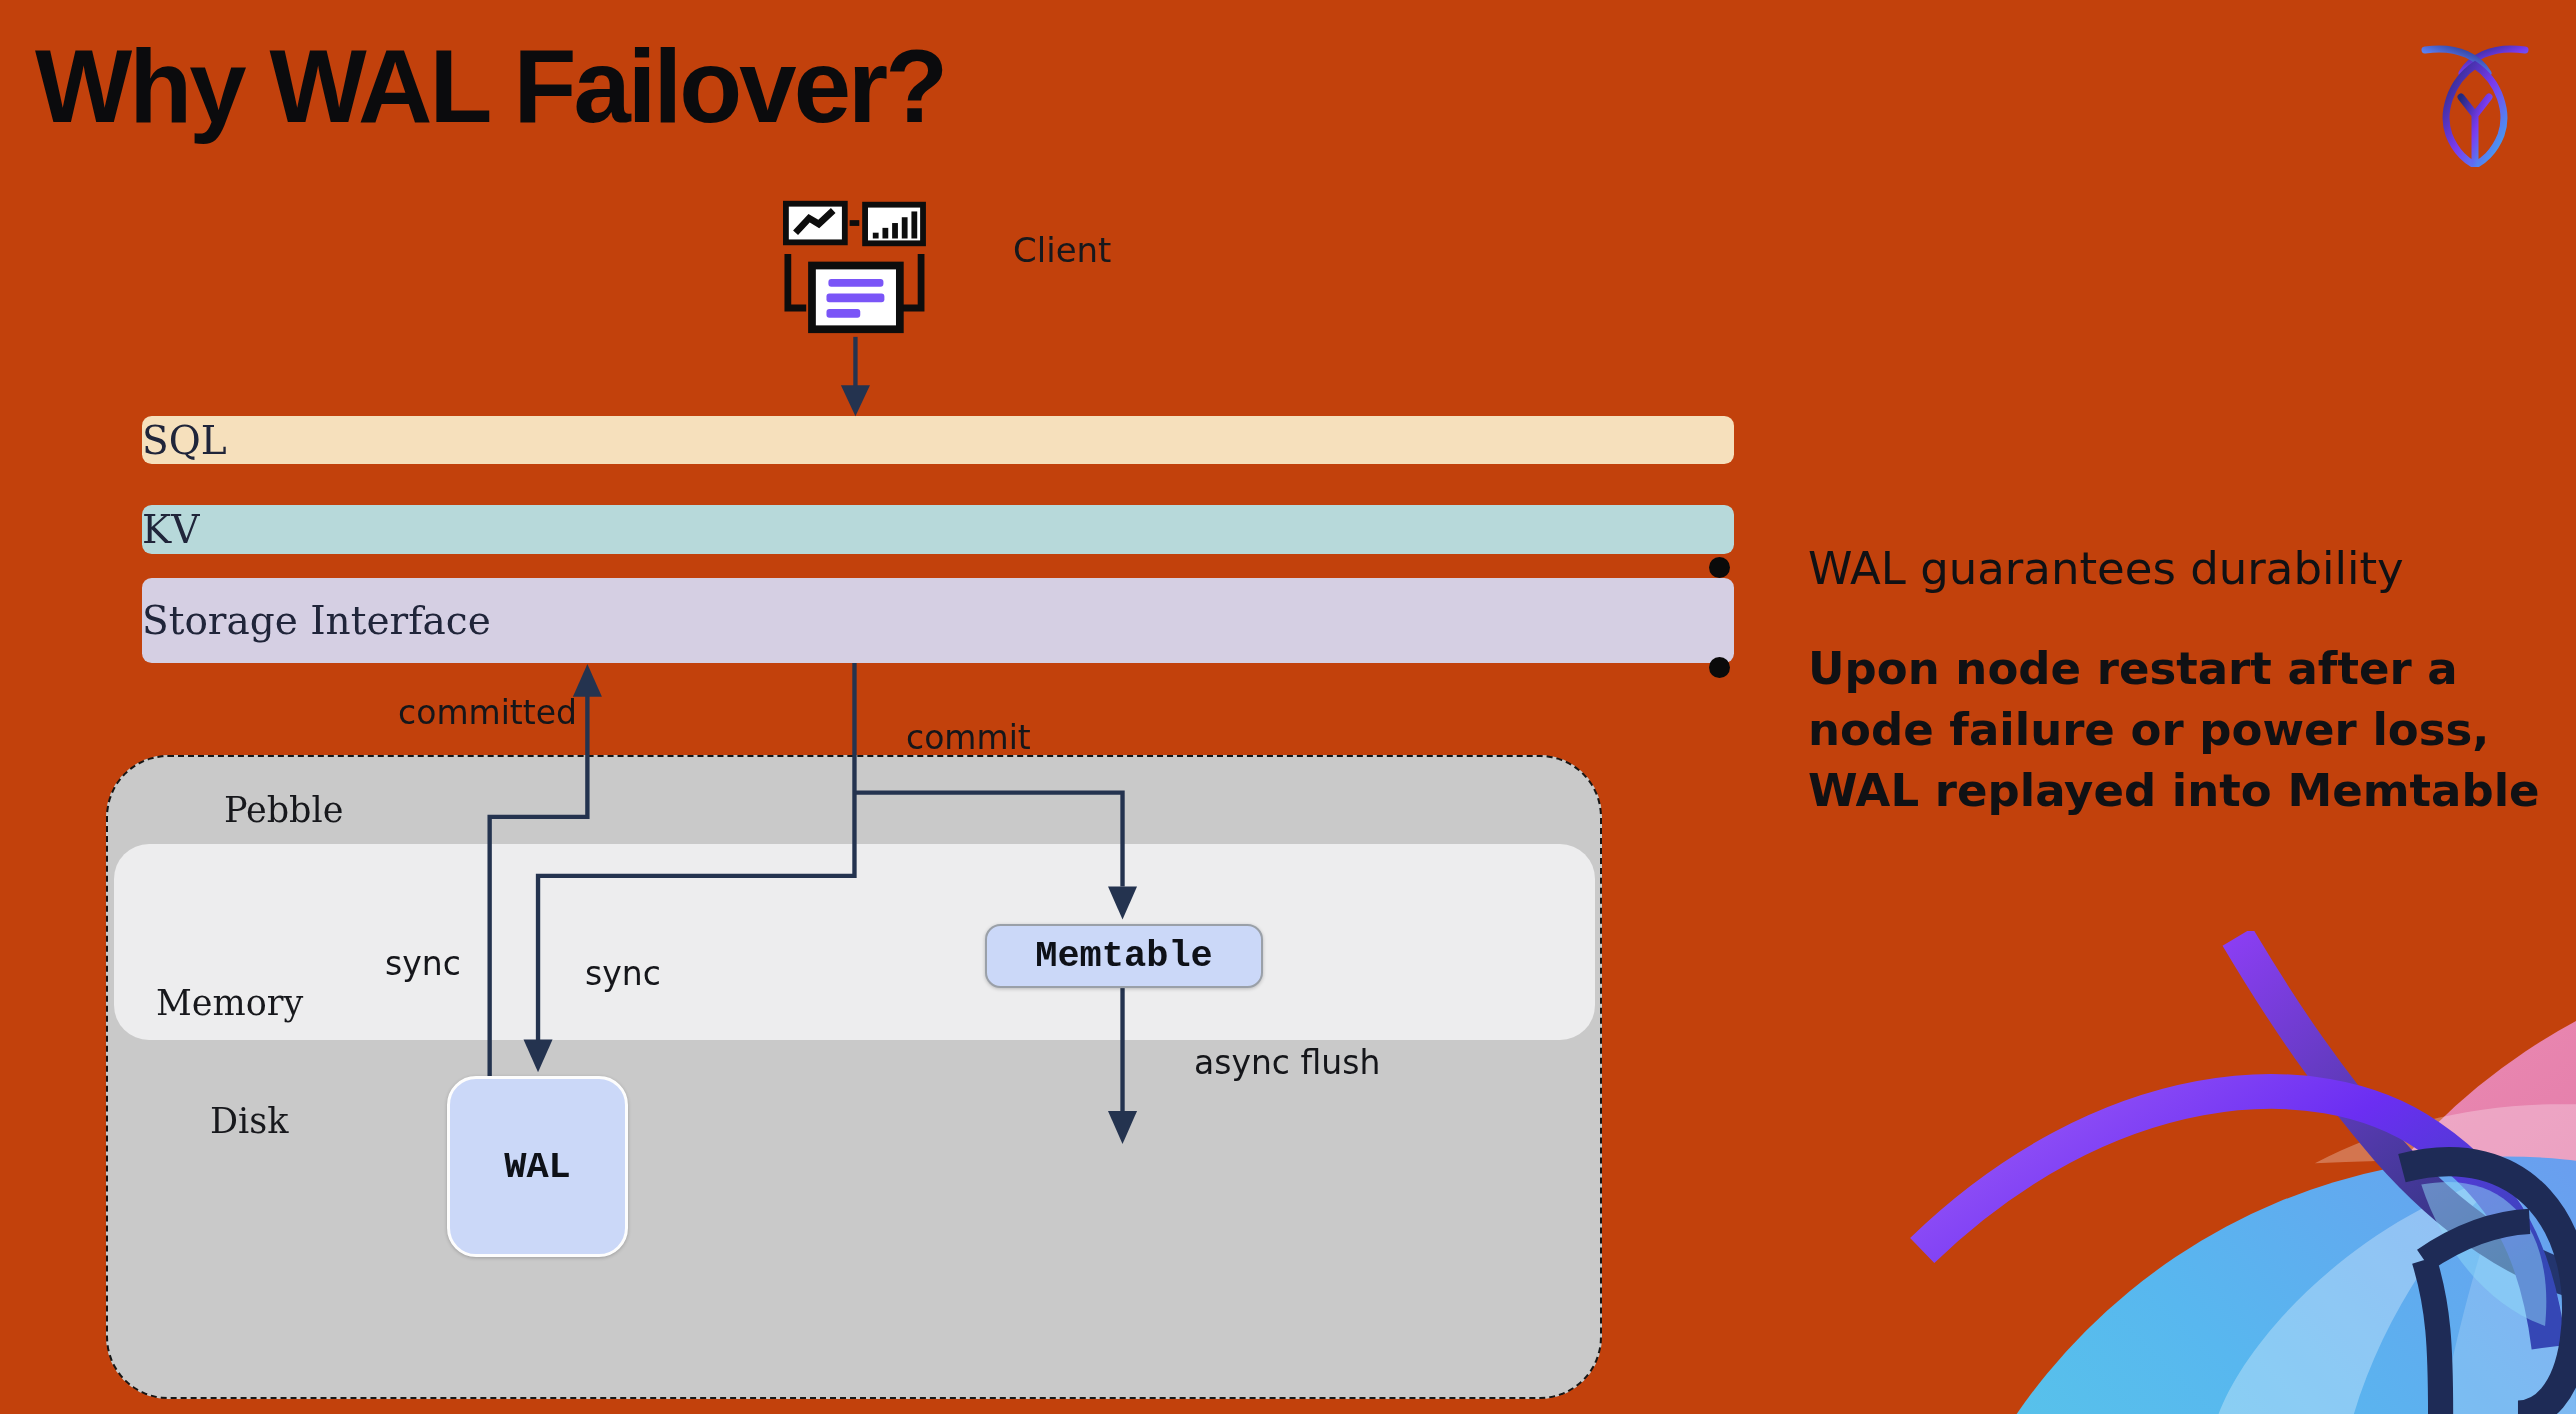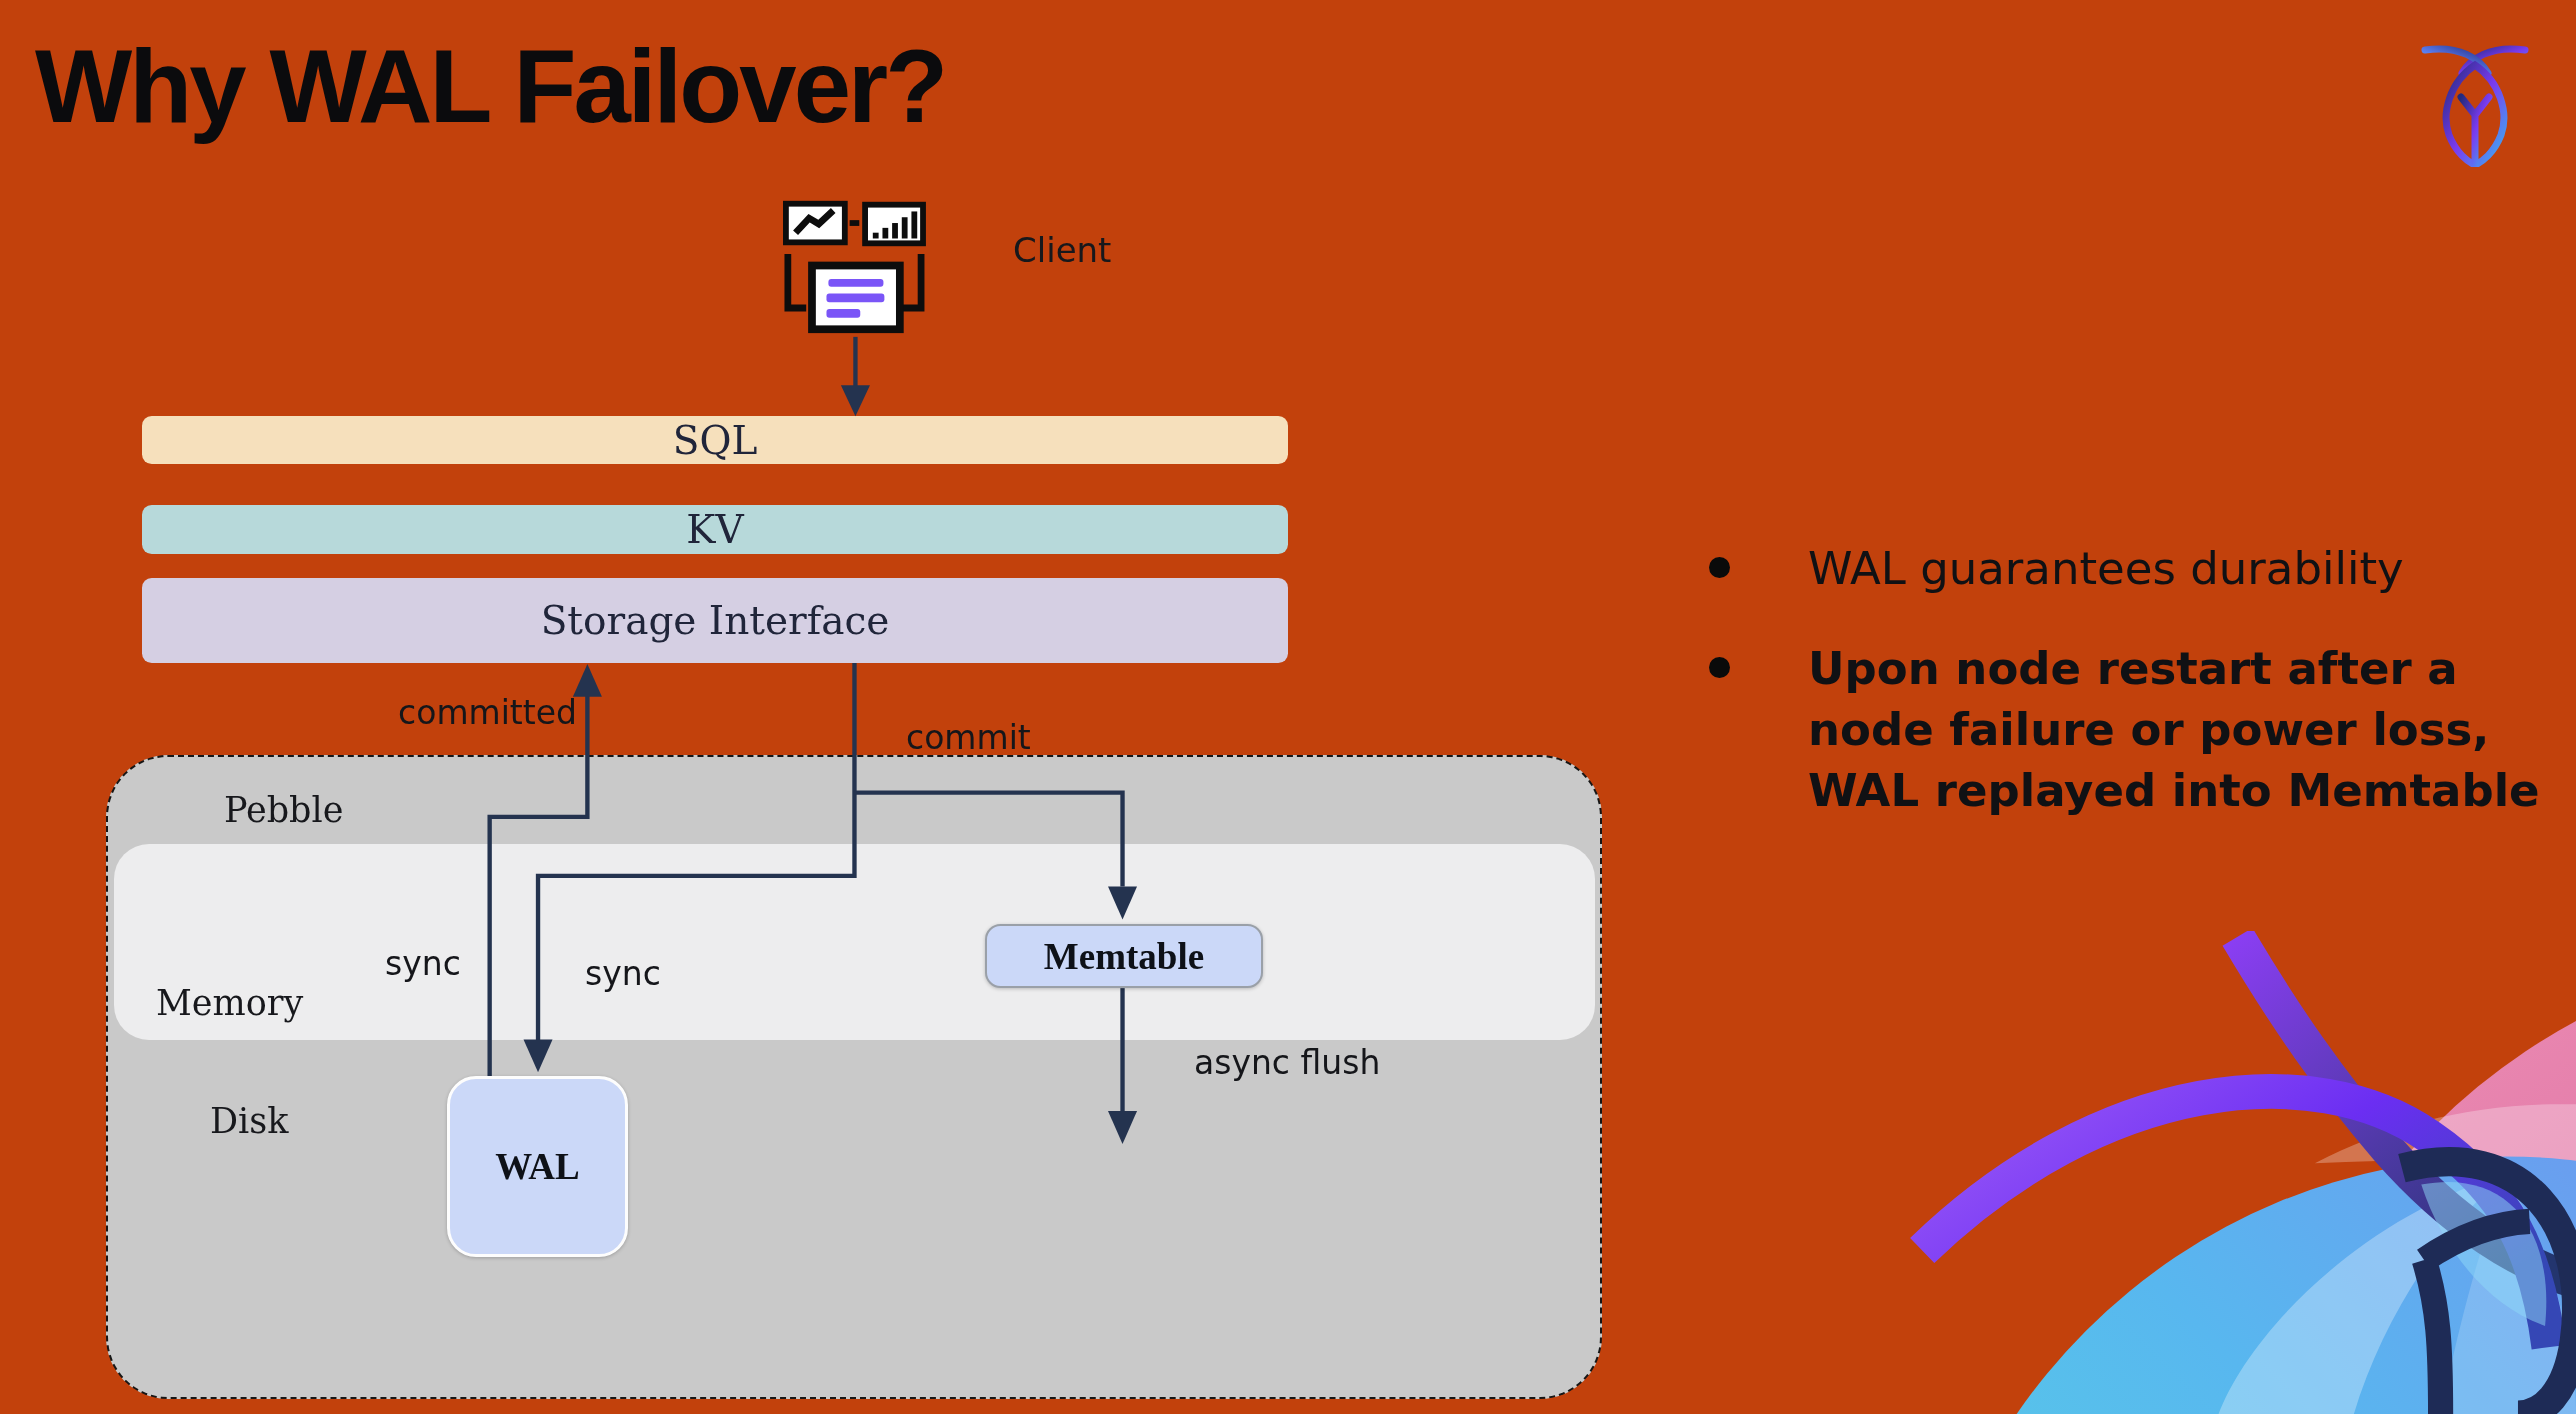--- a/index.html
+++ b/index.html
@@ -11,41 +11,41 @@
 
   
   .title{left:35px;top:29px;font-family:"Liberation Sans",sans-serif;
          font-weight:800;font-size:103px;line-height:1.12;color:#0b0b0d;
          letter-spacing:-2.9px;white-space:nowrap;}
 
   
   .client-label{left:1013px;top:230px;font-size:34px;color:#17181c;}
 
   
-  .bar{left:142px;width:1146px;border-radius:9.7px;display:flex;
-       align-items:center;justify-content:center;
+  .bar{left:142px;width:1592px;border-radius:9.7px;display:flex;
+       align-items:center;
        font-family:"DejaVu Serif",serif;font-size:39px;color:#20253a;}
   .bar-sql{top:416px;height:48px;background:#f6e0bc;}
   .bar-kv{top:505px;height:49px;background:#b7d9da;}
   .bar-storage{top:578px;height:85px;background:#d5cfe3;}
 
   
   .pebble{left:106px;top:755px;width:1496px;height:644px;background:#c9c9c9;
           border:2.9px dashed #161616;border-radius:62px;box-sizing:border-box;}
   .memory-band{left:114px;top:844px;width:1481px;height:196px;background:#ededee;
                border-radius:35px;}
 
   .zone-label{font-family:"DejaVu Serif",serif;font-size:35px;color:#17181c;white-space:nowrap;}
   .lbl-pebble{left:224px;top:790px;}
   .lbl-memory{left:156px;top:983px;}
   .lbl-disk{left:210px;top:1101px;}
 
   
   .node{background:#cbd8f8;display:flex;align-items:center;justify-content:center;
-        font-family:Liberation Serif, serif;font-weight:bold;font-size:37px;color:#0e1118;
+        font-family:Liberation Mono, monospace;font-weight:bold;font-size:37px;color:#0e1118;
         box-sizing:border-box;box-shadow:0 1px 3.9px rgba(0,0,0,.22);}
   .node-wal{left:447px;top:1076px;width:181px;height:181px;border-radius:29px;border:3.9px solid #fdfdfd;}
   .node-memtable{left:985px;top:924px;width:278px;height:64px;border-radius:15.5px;border:2.9px solid #9aa0a8;}
   .node-sstable{left:982px;top:1150px;width:278px;height:165px;border-radius:29px;border:3.9px solid #fdfdfd;}
 
   
   .edge-label{font-size:33px;color:#15161a;white-space:nowrap;}
   .lbl-committed{left:383px;top:693px;width:194px;text-align:right;}
   .lbl-commit{left:906px;top:718px;}
   .lbl-sync-left{left:385px;top:944px;}

